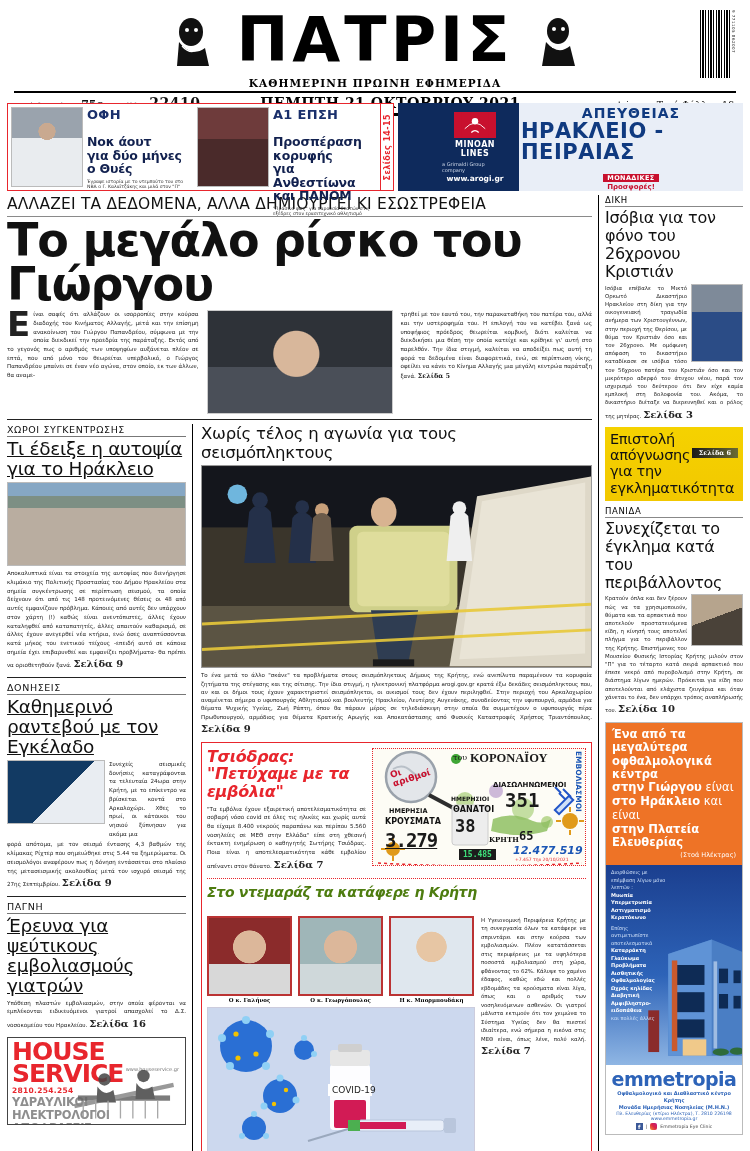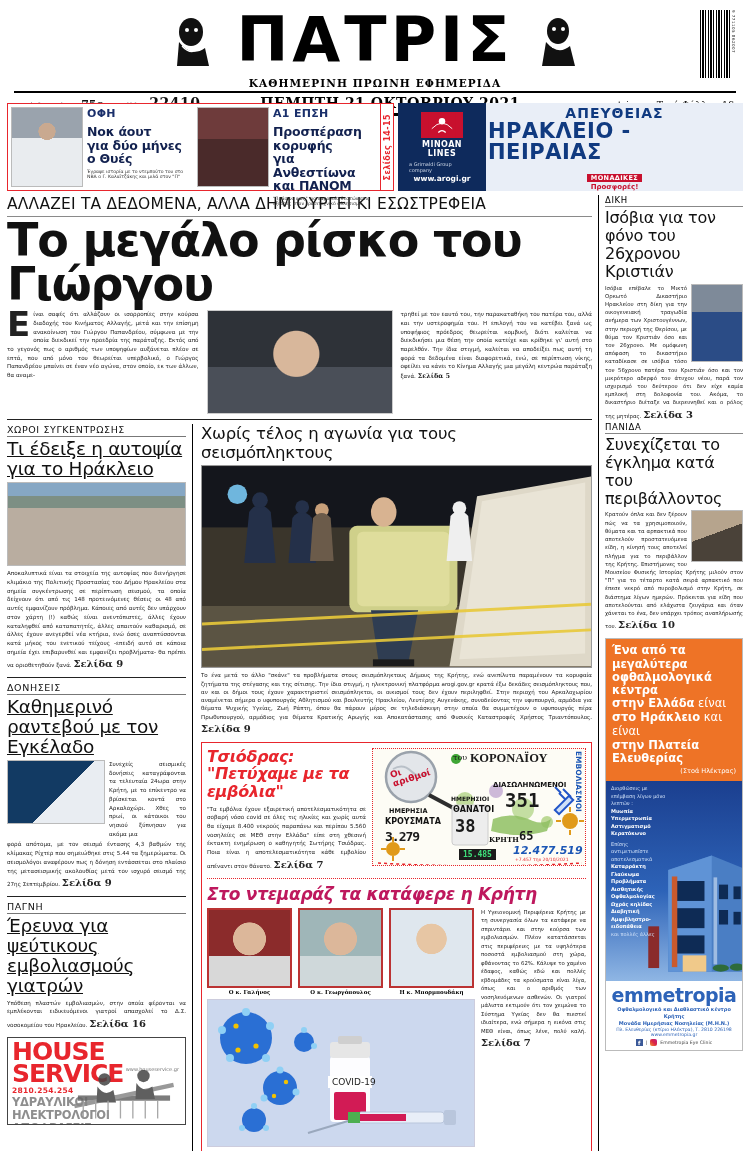--- a/index.html
+++ b/index.html
@@ -39,27 +39,27 @@
   .mast-info .center { font-size:14px; font-weight:bold; font-family:"DejaVu Serif","Liberation Serif",serif; letter-spacing:0.5px;}
   .mast-info .right { font-size:9.5px; font-family:"DejaVu Serif","Liberation Serif",serif; }
   .mast-rule2 { border-top:3px solid #000; margin:1px 6px 3px 6px; }
 
   
   .topstrip { display:flex; gap:4px; padding:0 7px; height:88px; }
   .sports-box { flex:0 0 387px; border:1.6px solid #e8262d; display:flex; position:relative; background:#fff; }
   .sp-cell { display:flex; flex:1; padding:3px; gap:4px; }
   .sp-photo { width:72px; flex:0 0 72px; border:0.5px solid #bbb; overflow:hidden; position:relative; }
   .sp-txt { flex:1; display:flex; flex-direction:column; justify-content:flex-start; }
-  .sp-kicker { font-size:11px; font-weight:bold; color:#1a2f6b; letter-spacing:0.3px; margin-bottom:5px;}
+  .sp-kicker { font-size:13px; font-weight:bold; color:#1a2f6b; letter-spacing:0.3px; margin-bottom:13px;}
   .sp-head { font-size:12.5px; font-weight:bold; color:#12214f; line-height:1.08; letter-spacing:-0.2px;}
   .sp-sub { font-size:4.6px; color:#333; line-height:1.3; margin-top:3px; }
   .sp-pages { flex:0 0 13px; background:#fff; border-left:1.2px solid #e8262d; display:flex; align-items:center; justify-content:center;}
   .sp-pages span { writing-mode:vertical-rl; transform:rotate(180deg); font-size:8px; font-weight:bold; color:#e8262d; letter-spacing:0.4px;}
   .minoan { flex:1; background:#0e2a5c; display:flex; align-items:stretch; position:relative; overflow:hidden;}
-  .mn-left { width:88px; display:flex; flex-direction:column; align-items:center; justify-content:center; padding:11px; }
+  .mn-left { width:88px; display:flex; flex-direction:column; align-items:center; justify-content:center; padding:11px;margin-left:33px; }
   .mn-logo { width:42px; height:38px; background:#c8102e; display:flex; align-items:center; justify-content:center; position:relative;}
   .mn-name { color:#fff; font-size:8px; font-weight:bold; letter-spacing:0.5px; margin-top:2px; text-align:center;}
   .mn-name .l2 { display:block; }
   .mn-grim { color:#ccd6e6; font-size:5px; margin-top:3px; }
   .mn-url { color:#fff; font-size:7.5px; font-weight:bold; margin-top:1px;}
   .mn-right { flex:1; display:flex; flex-direction:column; }
   .mn-band { flex:1; background:#e9eef7; display:flex; flex-direction:column; align-items:center; justify-content:center; padding:2px;}
   .mn-l1 { color:#103a80; font-size:14px; font-weight:bold; letter-spacing:1px;}
   .mn-l2 { color:#103a80; font-size:21px; font-weight:bold; letter-spacing:0.5px; line-height:1; }
   .mn-badge { margin-top:2px; text-align:center; }
@@ -110,21 +110,21 @@
             padding:1px 7px; position:absolute; right:5px; top:21px; font-family:"DejaVu Serif","Liberation Serif",serif;}
 
   
   .redbox { border:1.6px solid #e8262d; margin-top:6px; padding:5px; }
   .tsio-row { display:flex; gap:6px; }
   .tsio-left { flex:1; }
   .tsio-head { font-size:16px; font-style:italic; font-weight:bold; color:#e8262d; line-height:1.1; letter-spacing:-0.3px;}
   .tsio-body { font-size:5.6px; line-height:1.56; text-align:justify; margin-top:4px; color:#222;}
   .covid-card { flex:0 0 214px; height:118px; background:#fdfcf4; border:1.5px dotted #e8262d; position:relative; overflow:hidden;}
   .dot-sep { border-bottom:1.5px dotted #e8262d; margin:5px 0 5px 0; }
-  .krt-head { font-size:17px; font-style:italic; font-weight:bold; color:#be185d; letter-spacing:-0.3px; margin-bottom:4px;}
+  .krt-head { font-size:14px; font-style:italic; font-weight:bold; color:#4d7c0f; letter-spacing:-0.3px; margin-bottom:16px;}
   .por-row { display:flex; gap:6px; }
   .por-wrap { display:flex; gap:6px; flex:0 0 268px;}
   .portrait { width:85px; }
   .por-img { width:85px; height:80px; overflow:hidden; border:2px solid #b33; position:relative;}
   .por-cap { font-size:5.5px; font-weight:bold; text-align:center; font-family:"DejaVu Serif","Liberation Serif",serif; margin-top:1px;}
   .por-text { flex:1; font-size:5.4px; line-height:1.58; text-align:justify; color:#222;}
   .vaccine { margin-top:4px; height:148px; width:268px; position:relative; overflow:hidden; border:0.5px solid #ccd;}
 
   
   .housead { border:1.2px solid #444; margin-top:5px; padding:3px 4px; position:relative; height:88px; overflow:hidden; background:#fff;}
@@ -479,21 +479,21 @@
                 </svg>
                 <div style="position:absolute; left:18px; top:16px; transform:rotate(-18deg); color:#c8102e; font-weight:bold; font-size:9px; line-height:1;">
                   <div>Οι</div>
                   <div>αριθμοί</div>
                 </div>
                 <div style="position:absolute; left:80px; top:4px; font-size:8px; color:#1b1b1b; font-family:'DejaVu Serif','Liberation Serif',serif;">του</div>
                 <div style="position:absolute; left:97px; top:2px; font-size:12.5px; font-weight:bold; color:#1b1b1b; font-family:Liberation Serif, serif;">ΚΟΡΟΝΑΪΟΥ</div>
                 <div style="position:absolute; right:2px; top:2px; writing-mode:vertical-rl; font-size:7.5px; font-weight:bold; color:#1b56b5;">ΕΜΒΟΛΙΑΣΜΟΙ</div>
                 <div style="position:absolute; left:16px; top:58px; font-size:6.5px; font-weight:bold; color:#111;">ΗΜΕΡΗΣΙΑ</div>
                 <div style="position:absolute; left:12px; top:68px; font-size:8px; font-weight:bold; color:#111;">ΚΡΟΥΣΜΑΤΑ</div>
-                <div style="position:absolute; left:12px; top:80px; font-size:13px; font-weight:bold; color:#1a1a1a; font-family:'DejaVu Sans Mono','Liberation Mono',monospace; letter-spacing:-1px;">3.279</div>
+                <div style="position:absolute; left:12px; top:80px; font-size:19px; font-weight:bold; color:#1a1a1a; font-family:'DejaVu Sans Mono','Liberation Mono',monospace; letter-spacing:-1px;text-decoration:underline;">3.279</div>
                 <div style="position:absolute; left:78px; top:46px; font-size:6px; font-weight:bold; color:#111;">ΗΜΕΡΗΣΙΟΙ</div>
                 <div style="position:absolute; left:80px; top:56px; font-size:8px; font-weight:bold; color:#111;">ΘΑΝΑΤΟΙ</div>
                 <div style="position:absolute; left:82px; top:67px; font-size:17px; font-weight:bold; color:#1a1a1a; font-family:'DejaVu Sans Mono','Liberation Mono',monospace;">38</div>
                 <div style="position:absolute; left:120px; top:32px; font-size:7px; font-weight:bold; color:#111;">ΔΙΑΣΩΛΗΝΩΜΕΝΟΙ</div>
                 <div style="position:absolute; left:132px; top:40px; font-size:19px; font-weight:bold; color:#1a1a1a; font-family:'DejaVu Sans Mono','Liberation Mono',monospace;">351</div>
                 <div style="position:absolute; left:90px; top:101px; font-size:8px; font-weight:bold; color:#3fe07a; font-family:'DejaVu Sans Mono','Liberation Mono',monospace;">15.485</div>
                 <div style="position:absolute; left:116px; top:86px; font-size:7px; font-weight:bold; color:#111; font-family:'DejaVu Serif','Liberation Serif',serif;">ΚΡΗΤΗ</div>
                 <div style="position:absolute; left:146px; top:80px; font-size:12px; font-weight:bold; color:#1a1a1a; font-family:'DejaVu Sans Mono','Liberation Mono',monospace;">65</div>
                 <div style="position:absolute; left:140px; top:95px; font-size:11px; font-weight:bold; font-style:italic; color:#1b56b5;">12.477.519</div>
                 <div style="position:absolute; left:142px; top:108px; font-size:4.5px; color:#e8262d;">+7.457 την 20/10/2021</div>
@@ -592,40 +592,46 @@
         <div class="r-head">Ισόβια για τον φόνο του 26χρονου Κριστιάν</div>
         <div class="r-body">
           <div class="r-photo">
               <div class="ph ph-crim"></div>
             </div>
           <span>Ισόβια επέβαλε το Μικτό Ορκωτό Δικαστήριο Ηρακλείου στη δίκη για την οικογενειακή τραγωδία ανήμερα των Χριστουγέννων, στην περιοχή της Θερίσου, με θύμα τον Κριστιάν όσο και τον 26χρονο. Με ομόφωνη απόφαση το δικαστήριο καταδίκασε σε ισόβια τόσο τον 56χρονο πατέρα του Κριστιάν όσο και τον μικρότερο αδερφό του άτυχου νέου, παρά τον ισχυρισμό του δεύτερου ότι δεν είχε καμία εμπλοκή στη δολοφονία του. Ακόμα, το δικαστήριο διέταξε να διερευνηθεί και ο ρόλος της μητέρας.</span>
           <span class="pgnum">Σελίδα 3</span>
         </div>
       </div>
 
+      <div class="yellowbox">
+        <div class="yh">Επιστολή απόγνωσης</div>
+        <div class="yh">για την</div>
+        <div class="yh">εγκληματικότητα</div>
+        <div class="ybadge">Σελίδα 6</div>
+      </div>
 
       <div>
         <div class="r-kicker">ΠΑΝΙΔΑ</div>
         <div class="r-head">Συνεχίζεται το έγκλημα κατά του περιβάλλοντος</div>
         <div class="r-body">
           <div class="r-photo2">
               <div class="ph ph-vulture"></div>
             </div>
           <span>Κρατούν όπλα και δεν ξέρουν πώς να τα χρησιμοποιούν, θύματα και τα αρπακτικά που αποτελούν προστατευόμενα είδη, η κίνησή τους αποτελεί πλήγμα για το περιβάλλον της Κρήτης. Επιστήμονες του Μουσείου Φυσικής Ιστορίας Κρήτης μιλούν</span>
           <span>στον "Π" για το τέταρτο κατά σειρά αρπακτικό που έπεσε νεκρό από πυροβολισμό στην Κρήτη, σε διάστημα λίγων ημερών. Πρόκειται για είδη που αποτελούνται από ελάχιστα ζευγάρια και όταν χάνεται το ένα, δεν υπάρχει τρόπος αναπλήρωσής του.</span>
           <span class="pgnum">Σελίδα 10</span>
         </div>
       </div>
 
       <div class="emm">
         <div class="emm-top">
           <div class="emm-l1">Ένα από τα μεγαλύτερα</div>
           <div class="emm-l1">οφθαλμολογικά κέντρα</div>
           <div class="emm-l2">
-            <b>στην Ελλάδα</b>
+            <b>στην Γιώργου</b>
             <span>είναι</span>
           </div>
           <div class="emm-l2">
             <b>στο Ηράκλειο</b>
             <span>και είναι</span>
           </div>
           <div class="emm-l2">
             <b>στην Πλατεία Ελευθερίας</b>
           </div>
           <div class="emm-l3">(Στοά Ηλέκτρας)</div>

